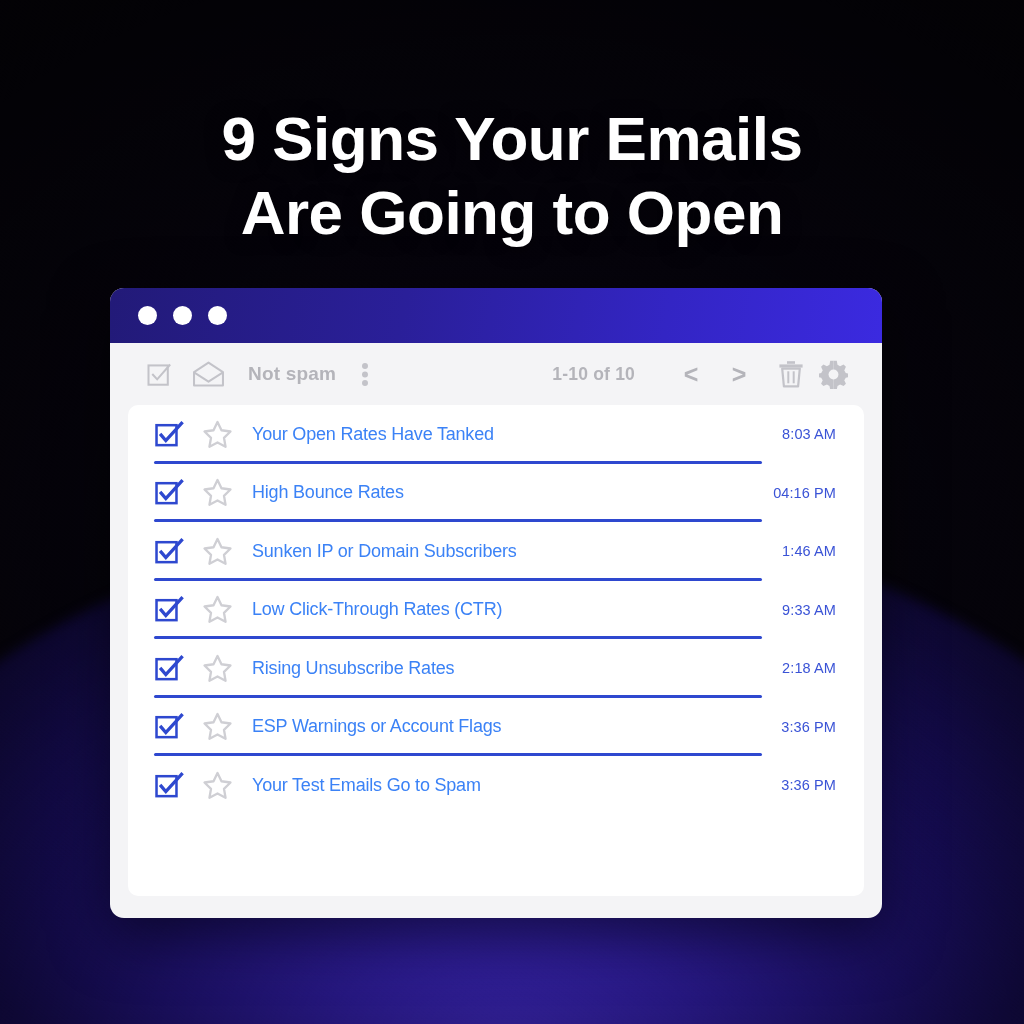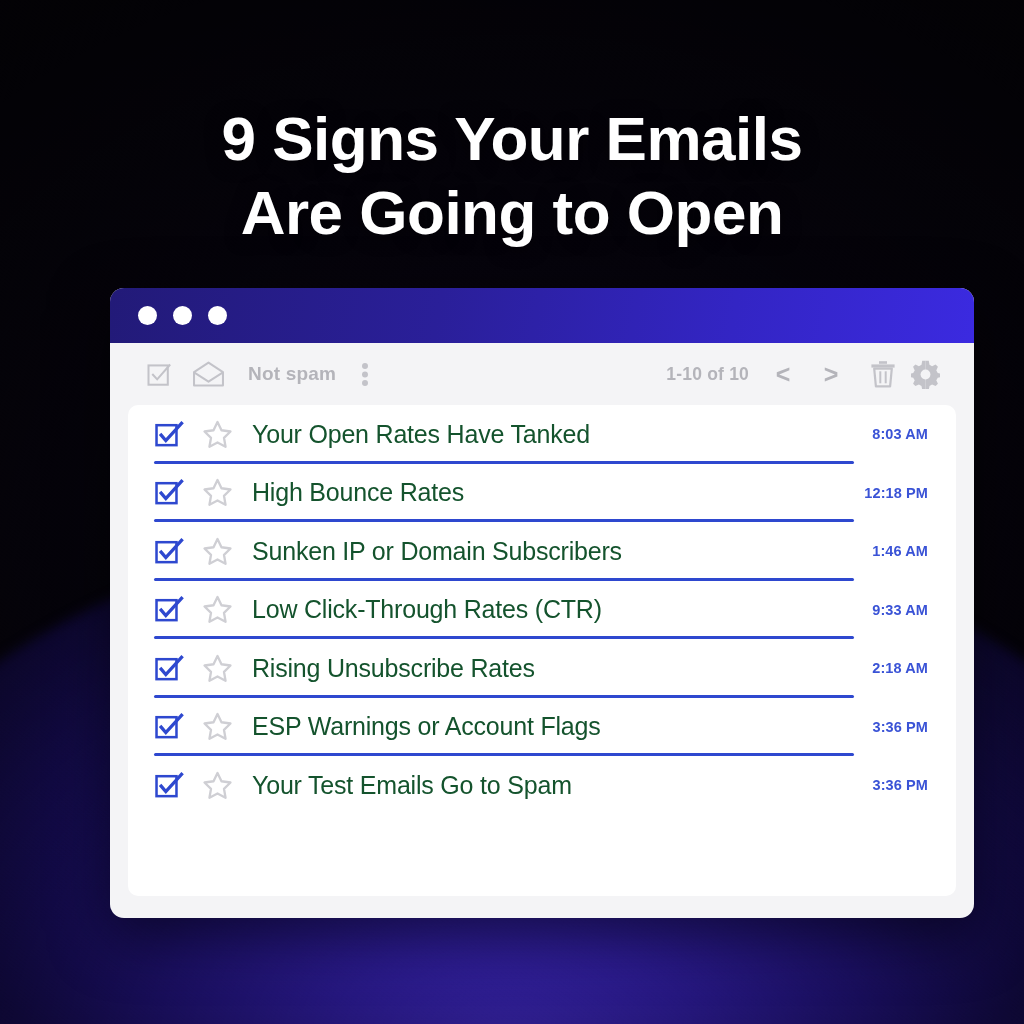--- a/index.html
+++ b/index.html
@@ -63,21 +63,21 @@
     letter-spacing:-0.5px;
     z-index:6;
     text-shadow:0 2px 18px rgba(0,0,0,.55);
   }
   #headline span { display:block; }
 
   
   #window {
     position:absolute;
     left:110px; top:288px;
-    width:864px; height:630px;
+    width:772px; height:630px;
     border-radius:14px;
     background:#f4f4f6;
     overflow:hidden;
     box-shadow:0 18px 58px rgba(0,0,0,.55);
     z-index:5;
   }
   #titlebar {
     height:55px;
     background:linear-gradient(100deg,#221a78 0%,#2a1f99 38%,#3325c4 72%,#3b2ae0 100%);
     display:flex; align-items:center;
@@ -94,21 +94,21 @@
     padding:0 34px 0 36px;
   }
   .tb-left { display:flex; align-items:center; gap:19px; }
   .tb-right { margin-left:auto; display:flex; align-items:center; gap:0px; }
   .notspam {
     color:#b4b4ba; font-size:19px; font-weight:bold;
     letter-spacing:.2px; margin-left:4px; margin-right:6px;
   }
   .count {
     color:#b4b4ba; font-size:17.5px; font-weight:bold;
-    letter-spacing:.2px; margin-right:10px;
+    letter-spacing:.2px; margin-right:32px;
   }
   .chev {
     color:#b4b4ba; font-size:25px; font-weight:bold;
     width:48px; text-align:center; line-height:1;
   }
   .tb-icon { display:flex; align-items:center; justify-content:center; }
   .ic-gap { margin-left:14px; }
 
   
   #card {
@@ -122,31 +122,31 @@
   .row {
     height:58.5px;
     display:flex; align-items:center;
     position:relative;
     padding:0 4px 0 6px;
   }
   .row .cb { width:38px; flex:0 0 38px; display:flex; align-items:center; }
   .row .st { width:50px; flex:0 0 50px; display:flex; align-items:center; justify-content:center; }
   .row .subject {
     flex:1 1 auto;
-    color:#14532d;
-    font-size:25px;
+    color:#3b82f6;
+    font-size:18px;
     letter-spacing:-0.2px;
     white-space:nowrap;
     padding-left:10px;
   }
   .row .time {
     flex:0 0 auto;
     color:#3a53d6;
     font-size:14.5px;
-    font-weight:bold;
+    font-weight:normal;
     letter-spacing:.1px;
     padding-right:4px;
   }
   .divider {
     position:absolute;
     left:6px;
     bottom:0;
     height:2.6px;
     background:#2e48cf;
     border-radius:2px;
@@ -244,21 +244,21 @@
               <rect x="2.6" y="6.4" width="20.6" height="20.6" fill="none" stroke="#2e48cf" stroke-width="2.6"></rect>
               <path d="M7.4 16.6 L12.2 22.2 L28.4 4.4" fill="none" stroke="#2e48cf" stroke-width="3.4" stroke-linecap="square"></path>
             </svg>
           </div>
           <div class="st">
             <svg width="31" height="31" viewBox="0 0 32 32">
               <path d="M16 3.1 L20.1 11.6 L29.4 12.9 L22.7 19.4 L24.3 28.7 L16 24.3 L7.7 28.7 L9.3 19.4 L2.6 12.9 L11.9 11.6 Z" fill="none" stroke="#cfcfd4" stroke-width="2.4" stroke-linejoin="round"></path>
             </svg>
           </div>
           <div class="subject">High Bounce Rates</div>
-          <div class="time">12:18 PM</div>
+          <div class="time">04:16 PM</div>
           <div class="divider"></div>
         </div>
         <div class="row">
           <div class="cb">
             <svg width="31" height="31" viewBox="0 0 32 32">
               <rect x="2.6" y="6.4" width="20.6" height="20.6" fill="none" stroke="#2e48cf" stroke-width="2.6"></rect>
               <path d="M7.4 16.6 L12.2 22.2 L28.4 4.4" fill="none" stroke="#2e48cf" stroke-width="3.4" stroke-linecap="square"></path>
             </svg>
           </div>
           <div class="st">

